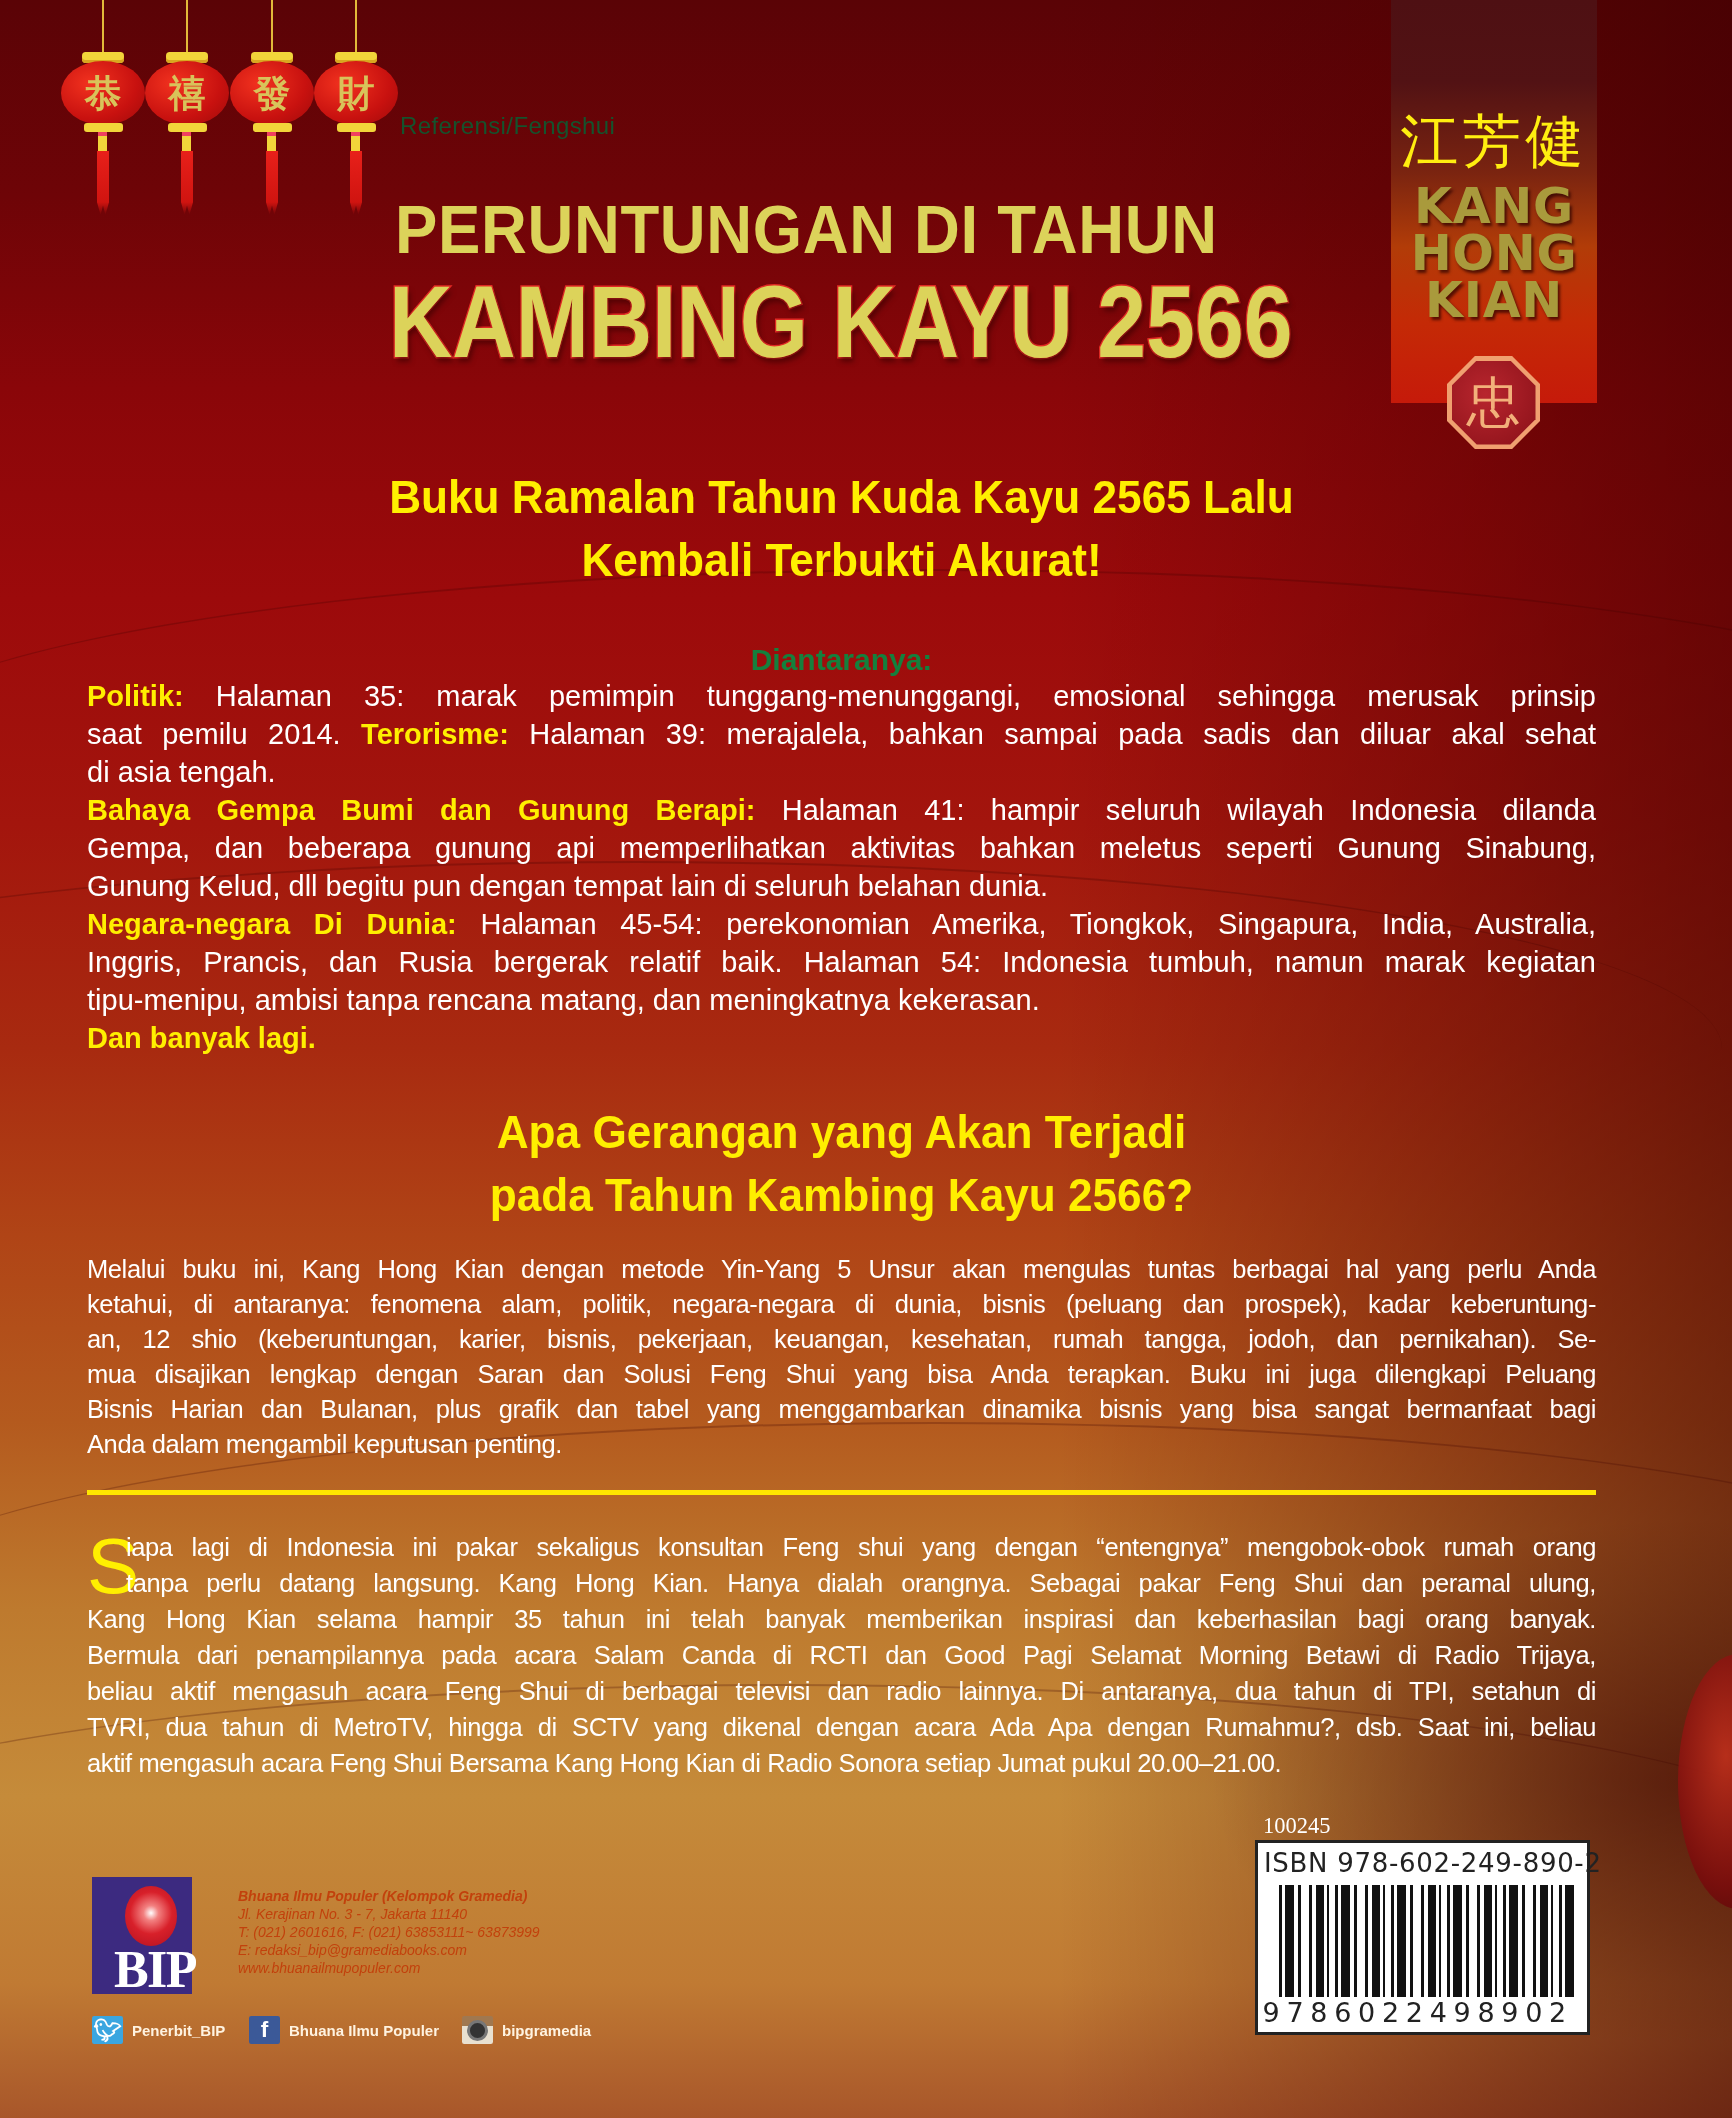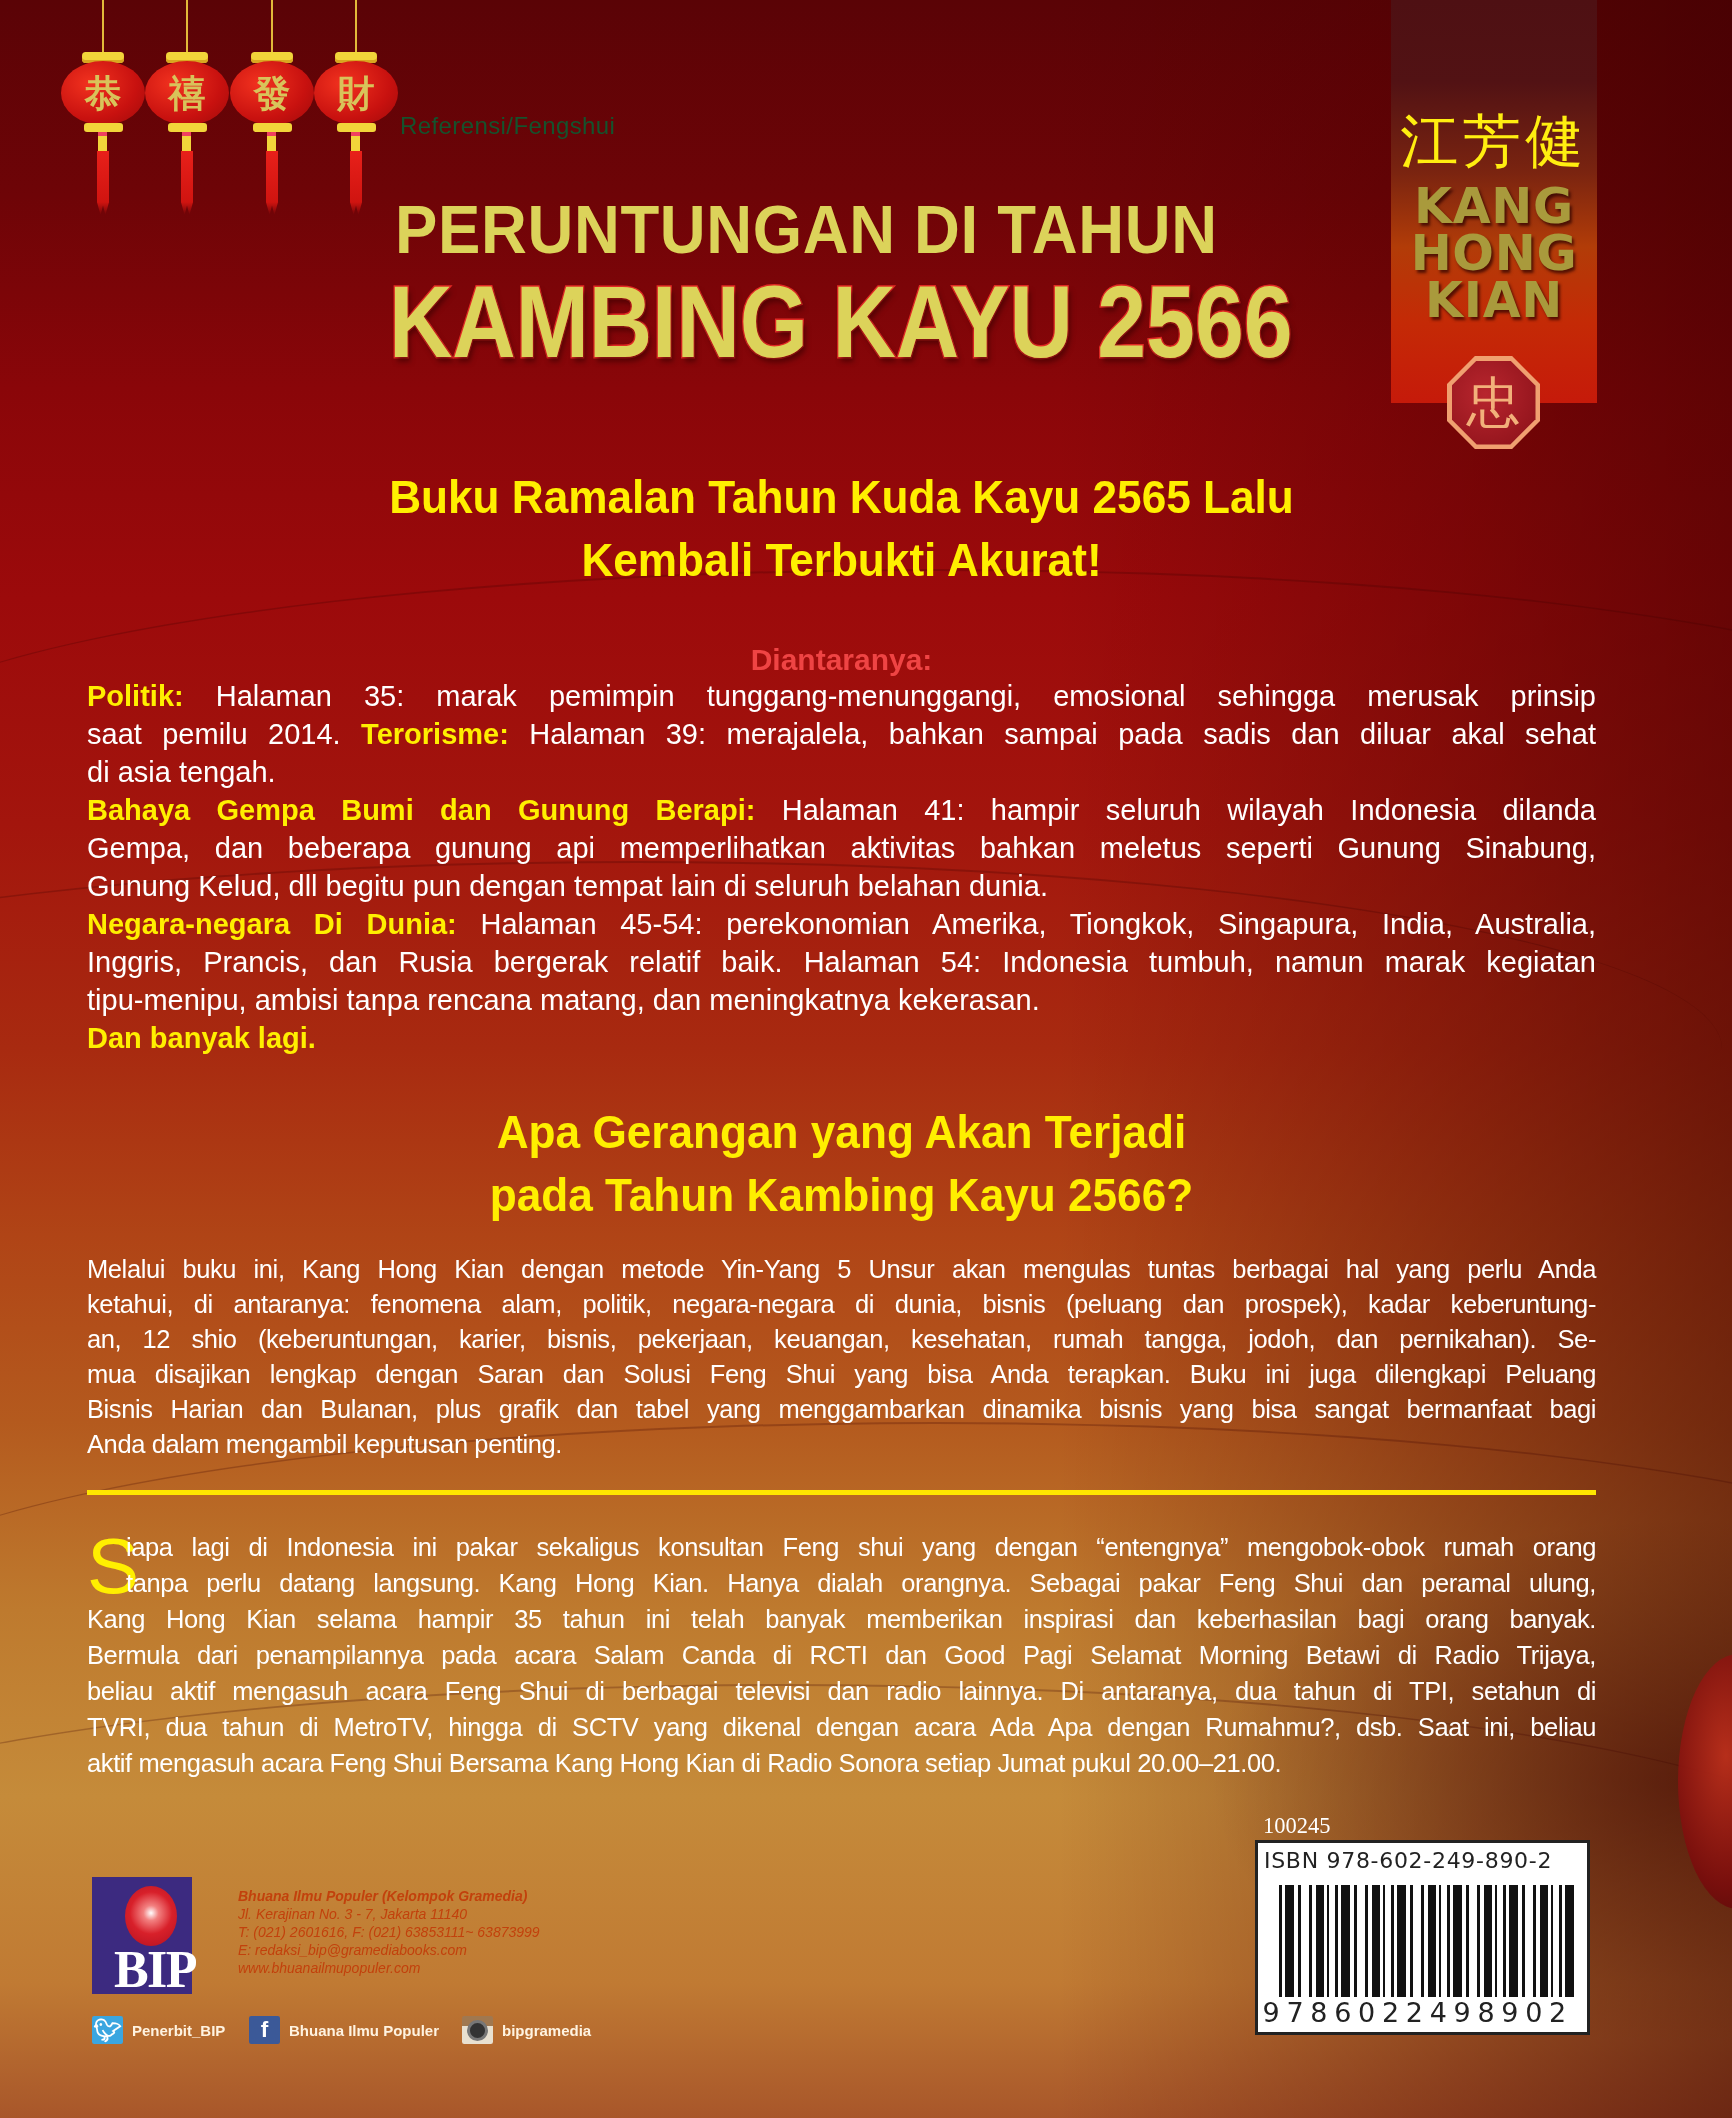--- a/index.html
+++ b/index.html
@@ -51,21 +51,21 @@
     clip-path: polygon(30% 0,70% 0,100% 30%,100% 70%,70% 100%,30% 100%,0 70%,0 30%);
     background:#f0a070; }
   .octagon .inner { position:absolute; left:4.5px; top:4.5px; width:84px; height:84px;
     clip-path: polygon(30% 0,70% 0,100% 30%,100% 70%,70% 100%,30% 100%,0 70%,0 30%);
     background: radial-gradient(circle at 40% 40%, #b8262e, #8a1018); text-align:center;
     font-family:"DejaVu Serif", serif; font-size:54px; line-height:84px; color:#f2b07a; }
   .h-center { position:absolute; left:87px; width:1509px; text-align:center; font-weight:bold; color:#ffef00;
     white-space:nowrap; }
   .h1a { top:470px; font-size:46px; transform: scaleX(0.96); }
   .h1b { top:533px; font-size:46px; transform: scaleX(0.96); }
-  .dian { position:absolute; left:87px; width:1509px; top:643px; text-align:center; font-weight:bold; color:#ef4444; font-size:30px; }
+  .dian { position:absolute; left:87px; width:1509px; top:643px; text-align:center; font-weight:bold; color:#15803d; font-size:30px; }
 
   .para { position:absolute; left:87px; width:1509px; color:#fff; }
   .line { display:block; white-space:nowrap; text-align:justify; text-align-last:justify; height:38px; }
   .line.last { text-align-last:left; }
   .p1 { top:677px; font-size:29px; line-height:38px; }
   .p1 .line span.k { color:#ffef00; font-weight:bold; }
 
   .h2a { top:1105px; font-size:46px; transform: scaleX(0.96); }
   .h2b { top:1168px; font-size:46px; transform: scaleX(0.96); }
 
@@ -91,21 +91,21 @@
     color:#fff; font-weight:bold; font-size:22.5px; border-radius:2.2px; }
   .social .lbl { font-weight:bold; font-size:15px; color:#fff3e0; }
   .tw { background:#3aa6e0; }
   .fb { background:#3b5998; font-family:"Liberation Sans", sans-serif; }
   .ig { background: linear-gradient(180deg,#a07850 0%, #a07850 35%, #e8e0d0 35%); }
   .ig .lens { width:15px; height:15px; border-radius:50%; background:#333; border:3px solid #777; }
 
   
   .code-num { position:absolute; left:1263px; top:1813px; font-family:"Liberation Serif", serif; font-size:22.5px; color:#fff; }
   .barcode { position:absolute; left:1255px; top:1840px; width:335px; height:195px; background:#fff; border:3px solid #222; box-sizing:border-box; }
-  .barcode .isbn { position:absolute; left:6px; top:4.5px; font-family:"DejaVu Sans", sans-serif; font-size:22px; color:#222; letter-spacing:0.7px; white-space:nowrap; }
+  .barcode .isbn { position:absolute; left:6px; top:4.5px; font-family:"DejaVu Sans", sans-serif; font-size:26px; color:#222; letter-spacing:0.7px; white-space:nowrap; }
   .barcode .bars { position:absolute; left:21px; top:42px; width:296px; height:135px;
     background: repeating-linear-gradient(90deg,
       #111 0px,#111 3px,#fff 3px,#fff 6px,#111 6px,#111 15px,#fff 15px,#fff 19.5px,#111 19.5px,#111 22px,#fff 22px,#fff 30px,
       #111 30px,#111 33px,#fff 33px,#fff 37px,#111 37px,#111 45px,#fff 45px,#fff 48px,#111 48px,#111 50px,#fff 50px,#fff 56px); }
   .barcode .digits { position:absolute; left:4.5px; top:154px; width:322px; font-family:"DejaVu Sans", sans-serif;
     font-size:27px; color:#222; background:#fff; letter-spacing:6.7px; white-space:nowrap; }
 
   .ornament { position:absolute; left:1678px; top:1654px; width:120px; height:255px; border-radius:50%;
     background: radial-gradient(ellipse at 40% 40%, #c0301c, #7a0c0c 60%, #3a0404 100%); opacity:0.9; }
 </style>

